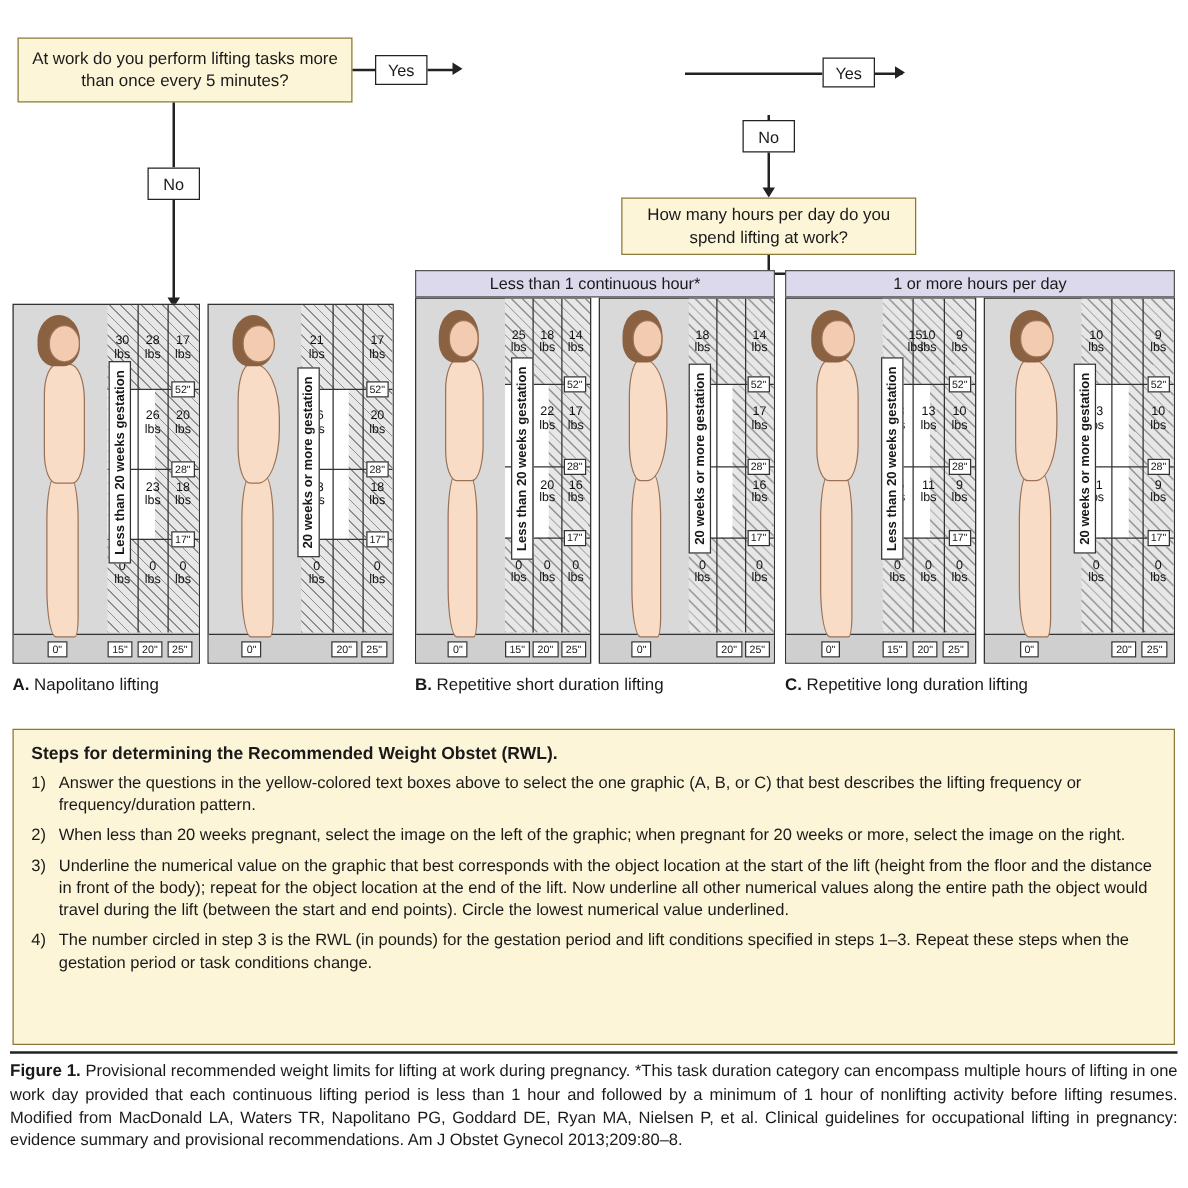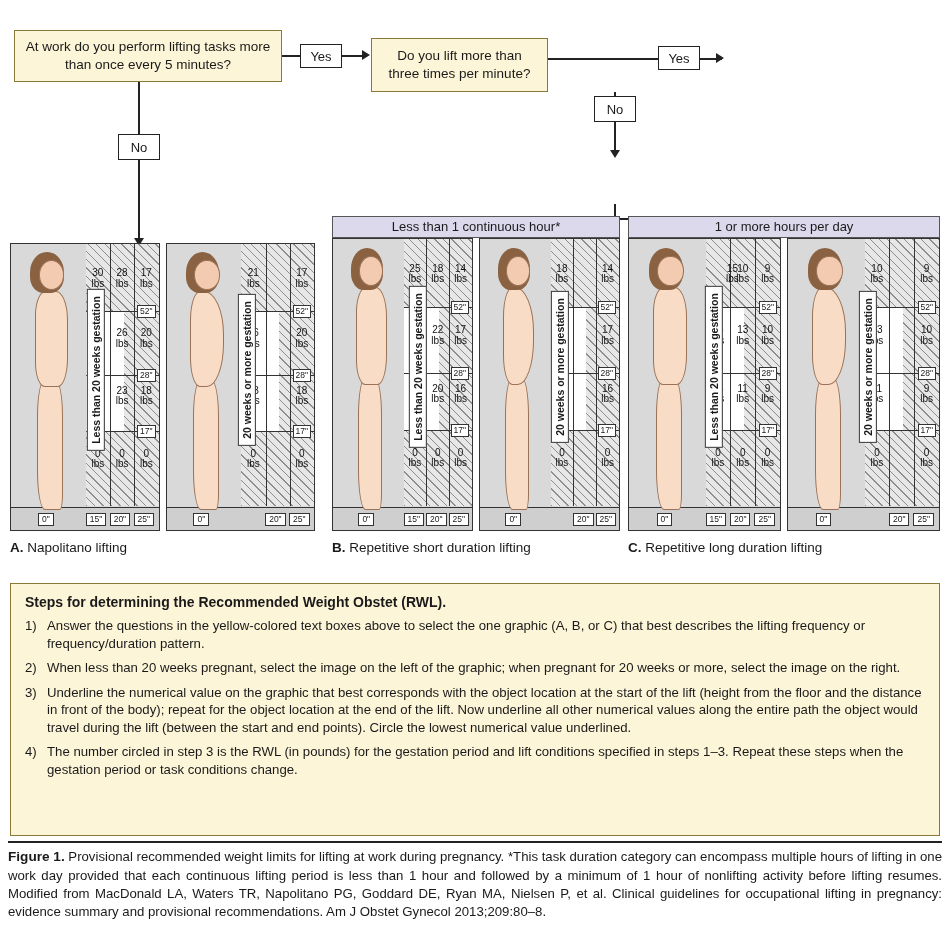--- a/index.html
+++ b/index.html
@@ -56,38 +56,38 @@
 
 <div class="page">
 
   <div class="qbox" style="left:14px;top:30px;width:268px;height:52px;">At work do you perform lifting tasks more than once every 5 minutes?</div>
 
   <div class="line hline" style="left:282px;top:55px;width:18px;"></div>
   <div class="ybox" style="left:300px;top:44px;width:42px;height:24px;">Yes</div>
   <div class="line hline" style="left:342px;top:55px;width:24px;"></div>
   <div class="arrow-right" style="left:362px;top:50px;"></div>
 
-  <div class="qbox" style="left:371px;top:38px;width:177px;height:54px;">Do you lift more than three times per minute?</div>
 
   <div class="line hline" style="left:548px;top:58px;width:110px;"></div>
   <div class="ybox" style="left:658px;top:46px;width:42px;height:24px;">Yes</div>
   <div class="line hline" style="left:700px;top:58px;width:22px;"></div>
   <div class="arrow-right" style="left:716px;top:53px;"></div>
 
 
   <div class="line vline" style="left:138px;top:82px;height:52px;"></div>
   <div class="ybox" style="left:118px;top:134px;width:42px;height:26px;">No</div>
   <div class="line vline" style="left:138px;top:160px;height:84px;"></div>
   <div class="arrow-down" style="left:134px;top:238px;"></div>
 
   <div class="line vline" style="left:614px;top:92px;height:12px;"></div>
   <div class="ybox" style="left:594px;top:96px;width:42px;height:26px;">No</div>
   <div class="line vline" style="left:614px;top:122px;height:34px;"></div>
   <div class="arrow-down" style="left:610px;top:150px;"></div>
 
+  <div class="qbox" style="left:497px;top:158px;width:236px;height:46px;">How many hours per day do you spend lifting at work?</div>
 
   <div class="line vline" style="left:614px;top:204px;height:14px;"></div>
   <div class="line hline" style="left:417px;top:218px;width:394px;"></div>
   <div class="line vline" style="left:417px;top:218px;height:14px;"></div>
   <div class="arrow-down" style="left:413px;top:226px;"></div>
   <div class="line vline" style="left:810px;top:218px;height:14px;"></div>
   <div class="arrow-down" style="left:806px;top:226px;"></div>
 
   <div id="panels">
       <div class="figbox" style="position: absolute; left: 10px; top: 243px; width: 149.5px; height: 288px;">

